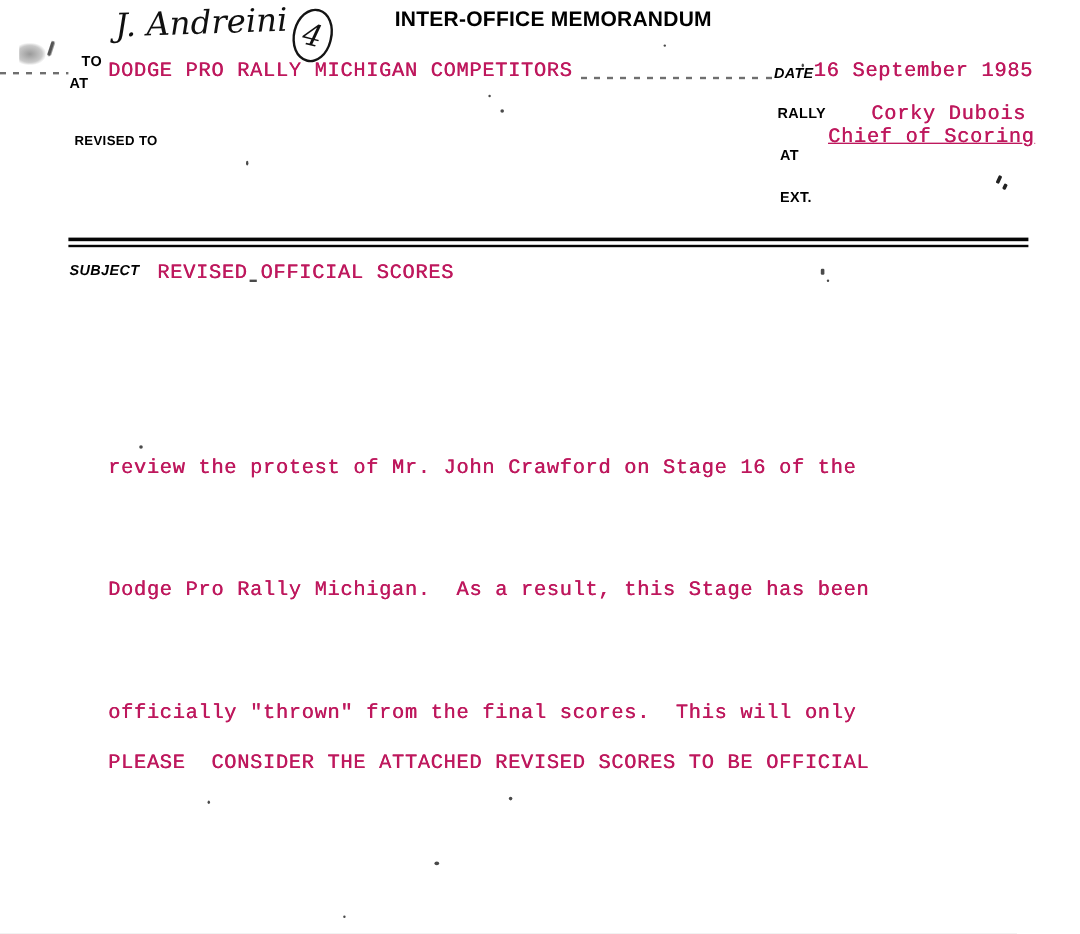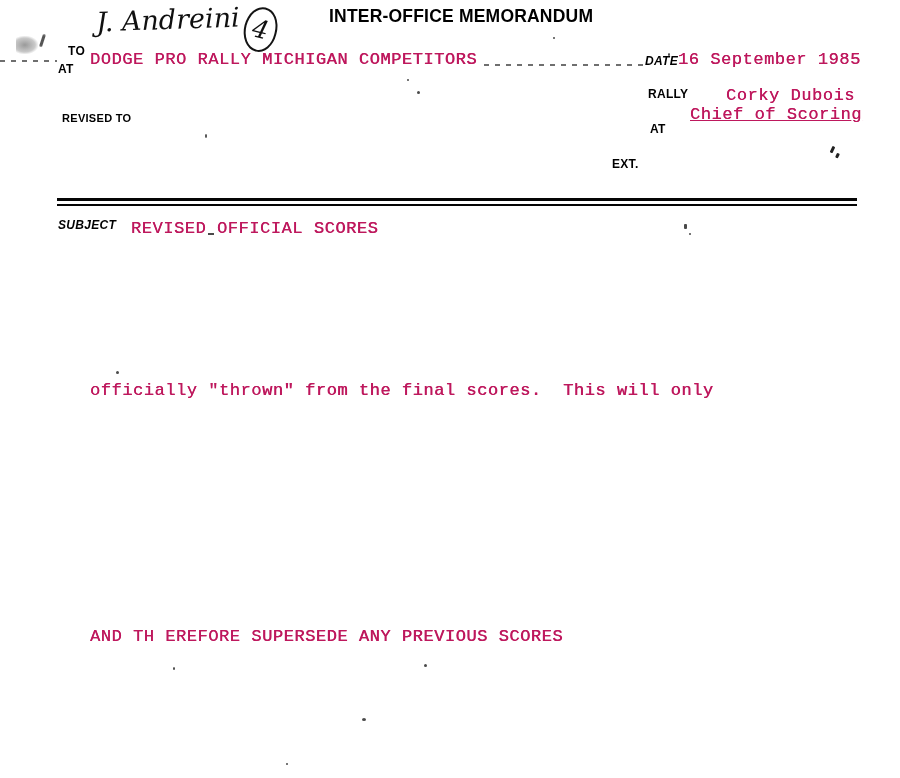--- a/index.html
+++ b/index.html
@@ -105,40 +105,42 @@
   <div class="abs typed" style="left:90px;top:50px;">DODGE PRO RALLY MICHIGAN COMPETITORS</div>
   <div class="abs dash" style="left:484px;top:64px;width:160px;"></div>
 
   <div class="abs label" style="left:645px;top:54px;font-style:italic;">DATE</div>
   <div class="abs typed" style="left:678px;top:50px;">16 September 1985</div>
 
   <div class="abs label" style="left:648px;top:87px;">RALLY</div>
   <div class="abs typed" style="left:690px;top:86px;margin-left:36px;">Corky Dubois</div>
   <div class="abs typed" style="left:690px;top:105px;text-decoration:underline;">Chief of Scoring</div>
   <div class="abs label" style="left:650px;top:122px;">AT</div>
-  <div class="abs label" style="left:612px;top:157px;">EXT.</div>
+  <div class="abs label" style="left:650px;top:157px;">EXT.</div>
 
   <div class="abs label" style="left:62px;top:112px;font-size:11px;">REVISED TO</div>
 
   <div class="tick" style="left:831px;top:146px;"></div>
   <div class="tick" style="left:836px;top:153px;height:5px;"></div>
 
   <div class="abs dblrule" style="left:57px;top:198px;width:800px;"></div>
 
   <div class="abs label" style="left:58px;top:218px;font-style:italic;">SUBJECT</div>
   <div class="abs typed" style="left:131px;top:219px;text-align:right;">REVISED OFFICIAL SCORES</div>
 
   <div class="abs typed body-block" style="left:90px;top:306px;">
+    <div>review the protest of Mr. John Crawford on Stage 16 of the</div>
+    <div>Dodge Pro Rally Michigan.  As a result, this Stage has been</div>
     <div>officially "thrown" from the final scores.  This will only</div>
     
     
   </div>
 
   <div class="abs typed closing-block" style="left:90px;top:547px;">
-    <div>AND TH EREFORE SUPERSEDE ANY PREVIOUS SCORES</div>
+    <div>PLEASE  CONSIDER THE ATTACHED REVISED SCORES TO BE OFFICIAL</div>
   </div>
 
   <div class="speck" style="left:417px;top:91px;width:3px;height:3px;"></div>
   <div class="speck" style="left:205px;top:134px;width:2px;height:4px;"></div>
   <div class="speck" style="left:553px;top:37px;width:2px;height:2px;"></div>
   <div class="speck" style="left:407px;top:79px;width:2px;height:2px;"></div>
   <div class="speck" style="left:684px;top:224px;width:3px;height:5px;border-radius:1px;"></div>
   <div class="speck" style="left:689px;top:233px;width:2px;height:2px;"></div>
   <div class="speck" style="left:668px;top:53px;width:2px;height:3px;"></div>
   <div class="speck" style="left:116px;top:371px;width:3px;height:3px;"></div>

